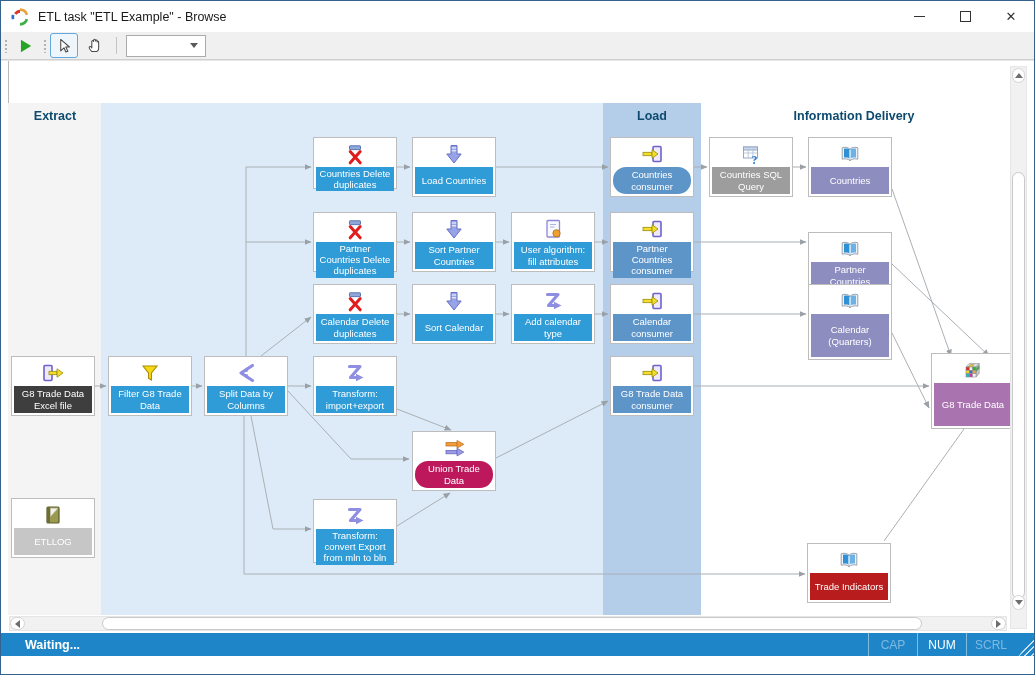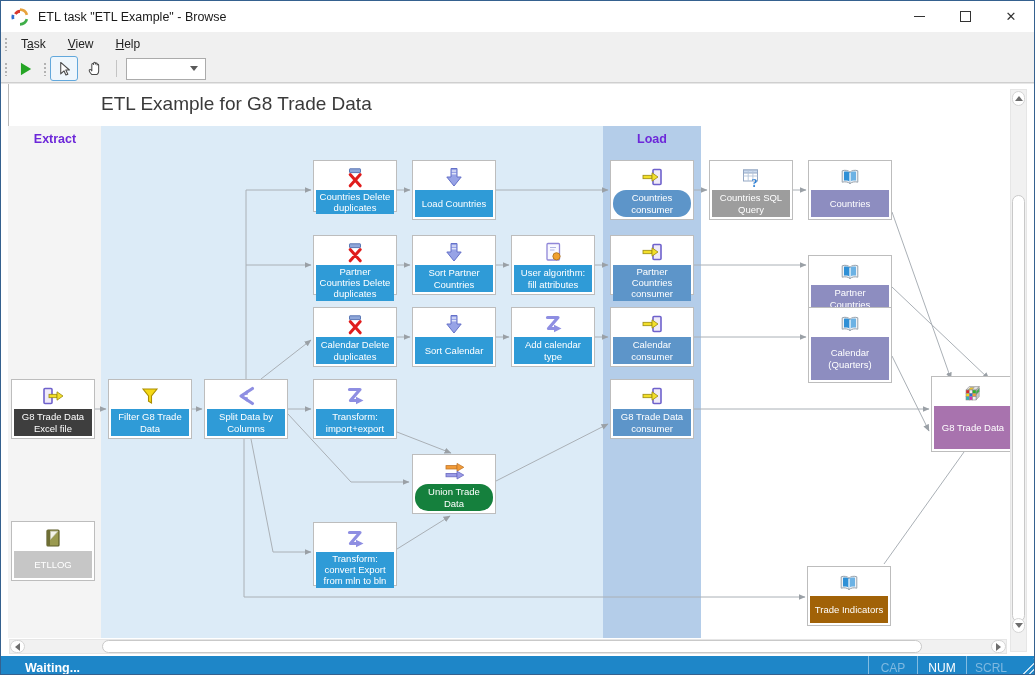--- a/index.html
+++ b/index.html
@@ -29,21 +29,21 @@
   .tsep{width:1px;height:17px;background:#c4c4c4;margin:0 7px;}
   .combobox{width:78px;height:20px;background:#fff;border:1px solid #ababab;display:flex;align-items:center;justify-content:flex-end;margin-left:2px;}
   .combo-arrow{width:0;height:0;border-left:4px solid transparent;border-right:4px solid transparent;border-top:5px solid #5a5a5a;margin-right:7px;}
 
   
   .workspace{position:relative;height:572px;background:#fff;overflow:hidden;border-top:1px solid #e7e7e7;}
   .band{position:absolute;top:42px;height:512px;}
   .band-extract{left:7px;width:93px;background:#f4f4f4;}
   .band-transform{left:100px;width:502px;background:#dcebf7;}
   .band-load{left:602px;width:98px;background:#b4cde9;}
-  .col-header{position:absolute;top:48px;font-size:12.5px;font-weight:bold;color:#6d28d9;text-align:center;}
+  .col-header{position:absolute;top:48px;font-size:12.5px;font-weight:bold;color:#0c4a6e;text-align:center;}
   .canvas-title{position:absolute;left:100px;top:9px;font-size:19px;color:#3a3a3a;}
   .canvas-border{position:absolute;left:7px;top:0;bottom:18px;width:0;border-left:1px solid #b9b9b9;}
 
   .edges{position:absolute;left:0;top:0;pointer-events:none;}
   .edge{fill:none;stroke:#aab0b6;stroke-width:1;}
 
   .node{position:absolute;box-sizing:border-box;background:#fff;border:1px solid #bdbdbd;display:flex;flex-direction:column;padding:2px;}
   .node-icon{height:27px;flex:none;display:flex;align-items:center;justify-content:center;}
   .node-label{flex:1;display:flex;align-items:center;justify-content:center;text-align:center;color:#fff;font-size:9.5px;line-height:1.18;padding:1px 2px;}
 
@@ -91,26 +91,20 @@
         </div>
       <div class="winbtn">
           <span class="glyph-max"></span>
         </div>
       <div class="winbtn">
           <span class="glyph-close">✕</span>
         </div>
     </div>
   </div>
 
-  <div class="menubar">
-    <span class="grip"></span>
-    <div class="menu-item"><span>T</span><span class="mkey">a</span><span>sk</span></div>
-    <div class="menu-item"><span></span><span class="mkey">V</span><span>iew</span></div>
-    <div class="menu-item"><span></span><span class="mkey">H</span><span>elp</span></div>
-  </div>
 
   <div class="toolbar">
     <span class="grip"></span>
     <div class="tbtn">
       <svg width="18" height="18" viewBox="0 0 22 22">
           <polygon points="6,3.5 18.5,11 6,18.5" fill="#25a525"></polygon>
         </svg>
     </div>
     <span class="grip"></span>
     <div class="tbtn selected">
@@ -129,24 +123,24 @@
       <span class="combo-arrow"></span>
     </div>
   </div>
 
   <div class="workspace">
     <div class="canvas-border"></div>
     <div class="band band-extract"></div>
     <div class="band band-transform"></div>
     <div class="band band-load"></div>
 
-    <div class="canvas-title">ETL Example for G8 Trade Data</div>
 
     <div class="col-header" style="left:8px;width:92px;">Extract</div>
     <div class="col-header" style="left:602px;width:98px;">Load</div>
+    <div class="col-header" style="left:700px;width:306px;">Information Delivery</div>
 
     <svg class="edges" width="1035" height="572">
       <defs>
         <marker id="arrow" markerWidth="8" markerHeight="8" refX="6.5" refY="3" orient="auto">
           <path d="M0,0 L7,3 L0,6 Z" fill="#9aa0a6"></path>
         </marker>
       </defs>
       <g id="edge-group">
           <polyline points="94,325 105,325" class="edge" marker-end="url(#arrow)"></polyline>
           <polyline points="191,325 201,325" class="edge" marker-end="url(#arrow)"></polyline>
@@ -303,21 +297,21 @@
         </div>
         <div class="node" style="left: 411px; top: 370px; width: 84px; height: 60px;">
           <div class="node-icon">
             <svg width="22" height="22" viewBox="0 0 22 22">
               <rect x="3" y="5.6" width="11" height="3.4" fill="#f29b38" stroke="#c0762a" stroke-width="0.8"></rect>
               <polygon points="14,3.4 20.8,7.3 14,11.2" fill="#f29b38" stroke="#c0762a" stroke-width="0.8"></polygon>
               <rect x="3" y="13.4" width="11" height="3.4" fill="#9a9ae6" stroke="#6a6ac0" stroke-width="0.8"></rect>
               <polygon points="14,11.2 20.8,15.1 14,19" fill="#9a9ae6" stroke="#6a6ac0" stroke-width="0.8"></polygon>
             </svg>
           </div>
-          <div class="node-label" style="background: #15803d; border-radius: 13px;">Union Trade Data</div>
+          <div class="node-label" style="background: #be185d; border-radius: 13px;">Union Trade Data</div>
         </div>
         <div class="node" style="left: 312px; top: 438px; width: 84px; height: 64px;">
           <div class="node-icon">
             <svg width="22" height="22" viewBox="0 0 22 22">
               <path d="M5.5 4.5 H16 L6.5 15.5 H12.5" fill="none" stroke="#8e8ee2" stroke-width="3.2" stroke-linejoin="round" stroke-linecap="round"></path>
               <polygon points="12,11.8 19.5,15.5 12,19.2" fill="#8e8ee2"></polygon>
             </svg>
           </div>
           <div class="node-label" style="background: rgb(47, 155, 215);">Transform: convert Export from mln to bln</div>
         </div>
@@ -411,21 +405,21 @@
         <div class="node" style="left: 806px; top: 482px; width: 84px; height: 60px;">
           <div class="node-icon">
             <svg width="24" height="22" viewBox="0 0 22 22">
               <path d="M11 6.2 C9.2 4.2 5.6 3.8 3.2 4.8 L3.2 16.2 C5.6 15.4 9.2 15.8 11 17.6 Z" fill="#eef2f6" stroke="#98a2ac" stroke-width="1"></path>
               <path d="M11 6.2 C12.8 4.2 16.4 3.8 18.8 4.8 L18.8 16.2 C16.4 15.4 12.8 15.8 11 17.6 Z" fill="#eef2f6" stroke="#98a2ac" stroke-width="1"></path>
               <path d="M11 7 C9.6 5.6 7 5.2 5 5.8 L5 14.6 C7 14.1 9.6 14.5 11 15.9 Z" fill="#2f90d6"></path>
               <path d="M11 7 C12.4 5.6 15 5.2 17 5.8 L17 14.6 C15 14.1 12.4 14.5 11 15.9 Z" fill="#6cb2e4"></path>
               <path d="M11 7 V16.2" stroke="#fff" stroke-width="1.2"></path>
             </svg>
           </div>
-          <div class="node-label" style="background: #a16207;">Trade Indicators</div>
+          <div class="node-label" style="background: #b91c1c;">Trade Indicators</div>
         </div>
         <div class="node" style="left: 930px; top: 292px; width: 84px; height: 76px;">
           <div class="node-icon">
             <svg width="22" height="22" viewBox="0 0 22 22">
               <polygon points="4,8 7.2,4.5 17.2,4.5 14,8" fill="#e2e2e2" stroke="#8f8f8f" stroke-width="0.6"></polygon>
               <polygon points="6,8 8.3,5.5 12.2,5.5 10,8" fill="#e8c22a" stroke="#8f8f8f" stroke-width="0.5"></polygon>
               <polygon points="14,8 17.2,4.5 17.2,14.5 14,18" fill="#c9c9c9" stroke="#8f8f8f" stroke-width="0.6"></polygon>
               <polygon points="14,9.5 17.2,6.3 17.2,9.6 14,12.8" fill="#3fae49" stroke="#8f8f8f" stroke-width="0.5"></polygon>
               <g stroke="#8f8f8f" stroke-width="0.6">
                 <rect x="4" y="8" width="3.33" height="3.33" fill="#d92b2b"></rect>

